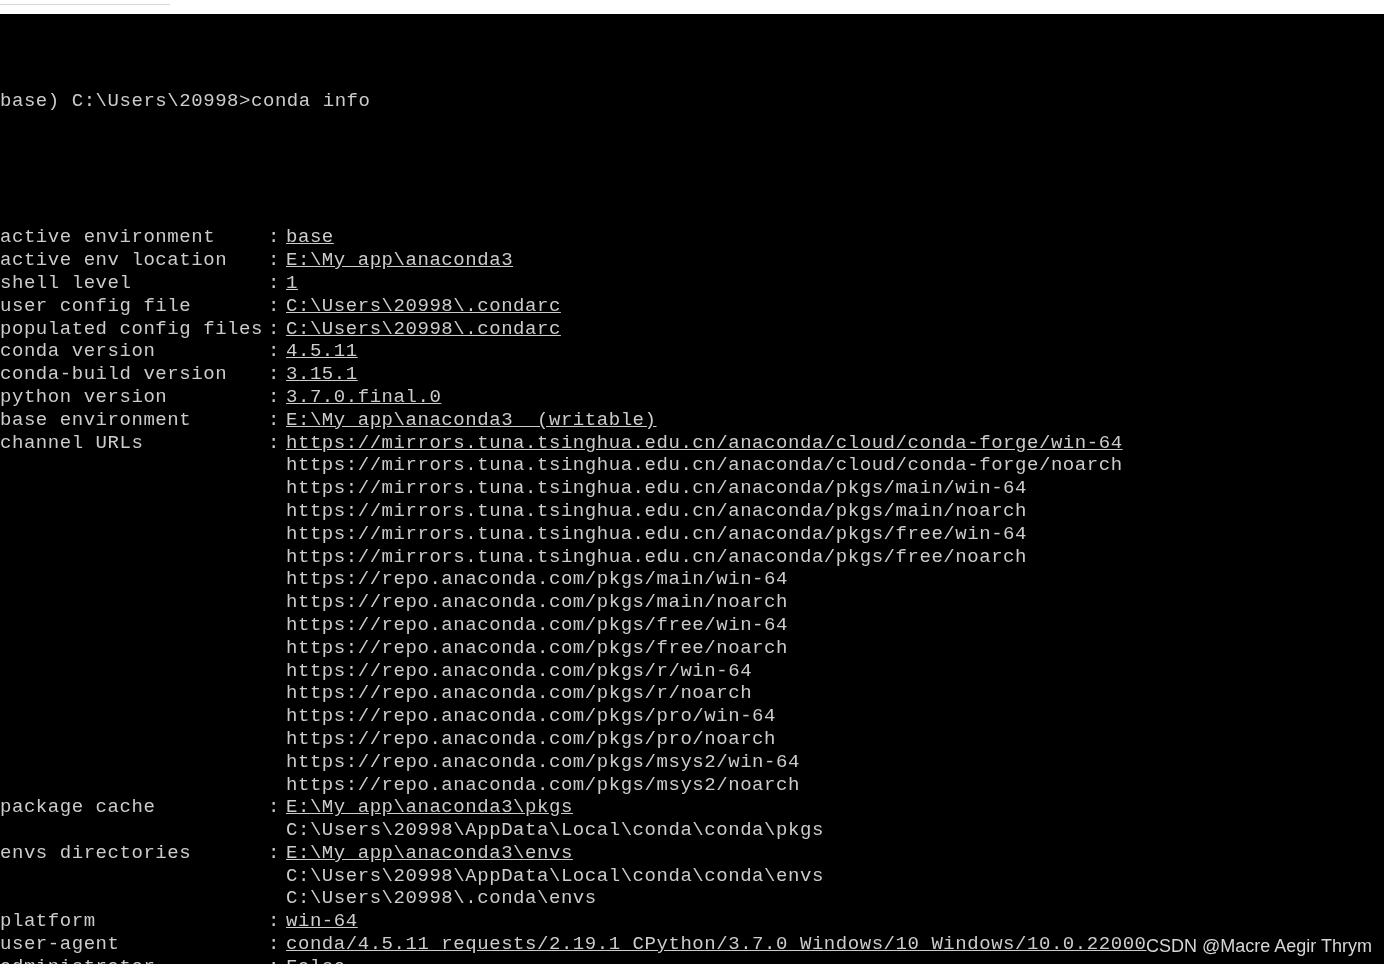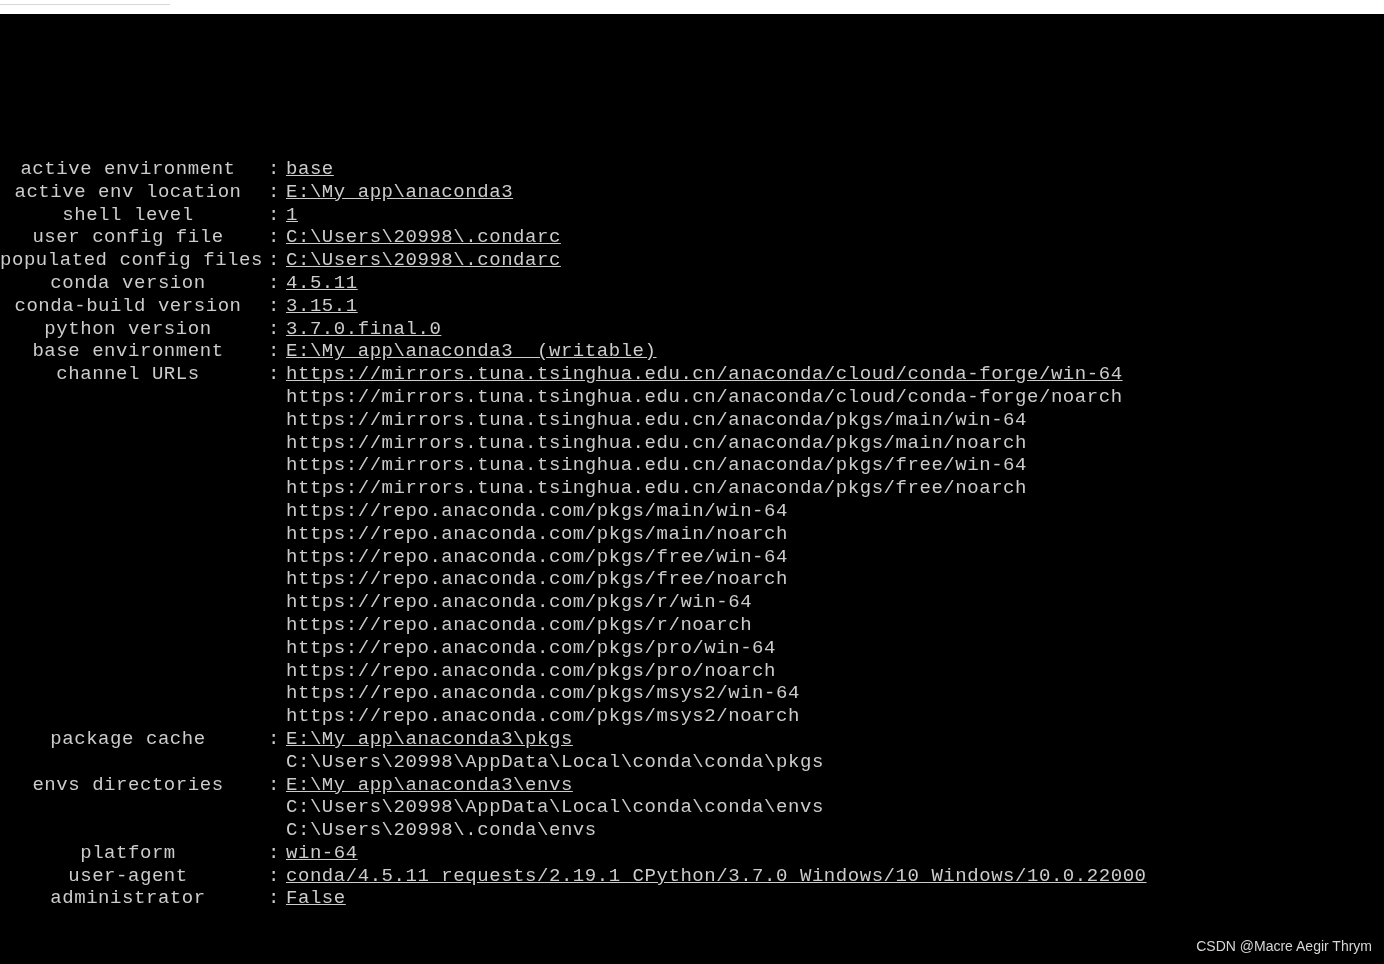--- a/index.html
+++ b/index.html
@@ -31,43 +31,44 @@
     padding-top: 30px;
     line-height: 22.8px;
     letter-spacing: 0.55px;
     position: relative;
     white-space: pre;
   }
   .prompt-line { padding-left: 0; }
   .row { display: flex; }
   .key {
     width: 256px;
-    text-align: center;
+    text-align: left;
     flex-shrink: 0;
   }
   .sep { width: 30px; text-align: center; flex-shrink: 0; }
   .val { flex: 1; text-decoration: underline; }
   .cont {
     padding-left: 286px;
   }
   .blank { height: 22.8px; }
   .watermark {
     position: absolute;
     right: 12px;
     bottom: 6px;
     color: #d6d6d6;
-    font-size: 14px;
+    font-size: 18px;
     font-family: "Microsoft YaHei", Arial, sans-serif;
     letter-spacing: 0;
   }
 </style>
 </head>
 <body>
 
 <div class="top-strip">
   <div class="top-strip-line"></div>
 </div>
 
 <div class="terminal">
+  <div class="prompt-line">base) C:\Users\20998&gt;conda info</div>
   <div class="blank"></div>
   <div id="info-block"><div class="row"><span class="key">active environment</span><span class="sep"> : </span><span class="val">base</span></div><div class="row"><span class="key">active env location</span><span class="sep"> : </span><span class="val">E:\My_app\anaconda3</span></div><div class="row"><span class="key">shell level</span><span class="sep"> : </span><span class="val">1</span></div><div class="row"><span class="key">user config file</span><span class="sep"> : </span><span class="val">C:\Users\20998\.condarc</span></div><div class="row"><span class="key">populated config files</span><span class="sep"> : </span><span class="val">C:\Users\20998\.condarc</span></div><div class="row"><span class="key">conda version</span><span class="sep"> : </span><span class="val">4.5.11</span></div><div class="row"><span class="key">conda-build version</span><span class="sep"> : </span><span class="val">3.15.1</span></div><div class="row"><span class="key">python version</span><span class="sep"> : </span><span class="val">3.7.0.final.0</span></div><div class="row"><span class="key">base environment</span><span class="sep"> : </span><span class="val">E:\My_app\anaconda3  (writable)</span></div><div class="row"><span class="key">channel URLs</span><span class="sep"> : </span><span class="val">https://mirrors.tuna.tsinghua.edu.cn/anaconda/cloud/conda-forge/win-64</span></div><div class="cont">https://mirrors.tuna.tsinghua.edu.cn/anaconda/cloud/conda-forge/noarch</div><div class="cont">https://mirrors.tuna.tsinghua.edu.cn/anaconda/pkgs/main/win-64</div><div class="cont">https://mirrors.tuna.tsinghua.edu.cn/anaconda/pkgs/main/noarch</div><div class="cont">https://mirrors.tuna.tsinghua.edu.cn/anaconda/pkgs/free/win-64</div><div class="cont">https://mirrors.tuna.tsinghua.edu.cn/anaconda/pkgs/free/noarch</div><div class="cont">https://repo.anaconda.com/pkgs/main/win-64</div><div class="cont">https://repo.anaconda.com/pkgs/main/noarch</div><div class="cont">https://repo.anaconda.com/pkgs/free/win-64</div><div class="cont">https://repo.anaconda.com/pkgs/free/noarch</div><div class="cont">https://repo.anaconda.com/pkgs/r/win-64</div><div class="cont">https://repo.anaconda.com/pkgs/r/noarch</div><div class="cont">https://repo.anaconda.com/pkgs/pro/win-64</div><div class="cont">https://repo.anaconda.com/pkgs/pro/noarch</div><div class="cont">https://repo.anaconda.com/pkgs/msys2/win-64</div><div class="cont">https://repo.anaconda.com/pkgs/msys2/noarch</div><div class="row"><span class="key">package cache</span><span class="sep"> : </span><span class="val">E:\My_app\anaconda3\pkgs</span></div><div class="cont">C:\Users\20998\AppData\Local\conda\conda\pkgs</div><div class="row"><span class="key">envs directories</span><span class="sep"> : </span><span class="val">E:\My_app\anaconda3\envs</span></div><div class="cont">C:\Users\20998\AppData\Local\conda\conda\envs</div><div class="cont">C:\Users\20998\.conda\envs</div><div class="row"><span class="key">platform</span><span class="sep"> : </span><span class="val">win-64</span></div><div class="row"><span class="key">user-agent</span><span class="sep"> : </span><span class="val">conda/4.5.11 requests/2.19.1 CPython/3.7.0 Windows/10 Windows/10.0.22000</span></div><div class="row"><span class="key">administrator</span><span class="sep"> : </span><span class="val">False</span></div></div>
   <div class="watermark">CSDN @Macre Aegir Thrym</div>
 </div>
 
 </body></html>

